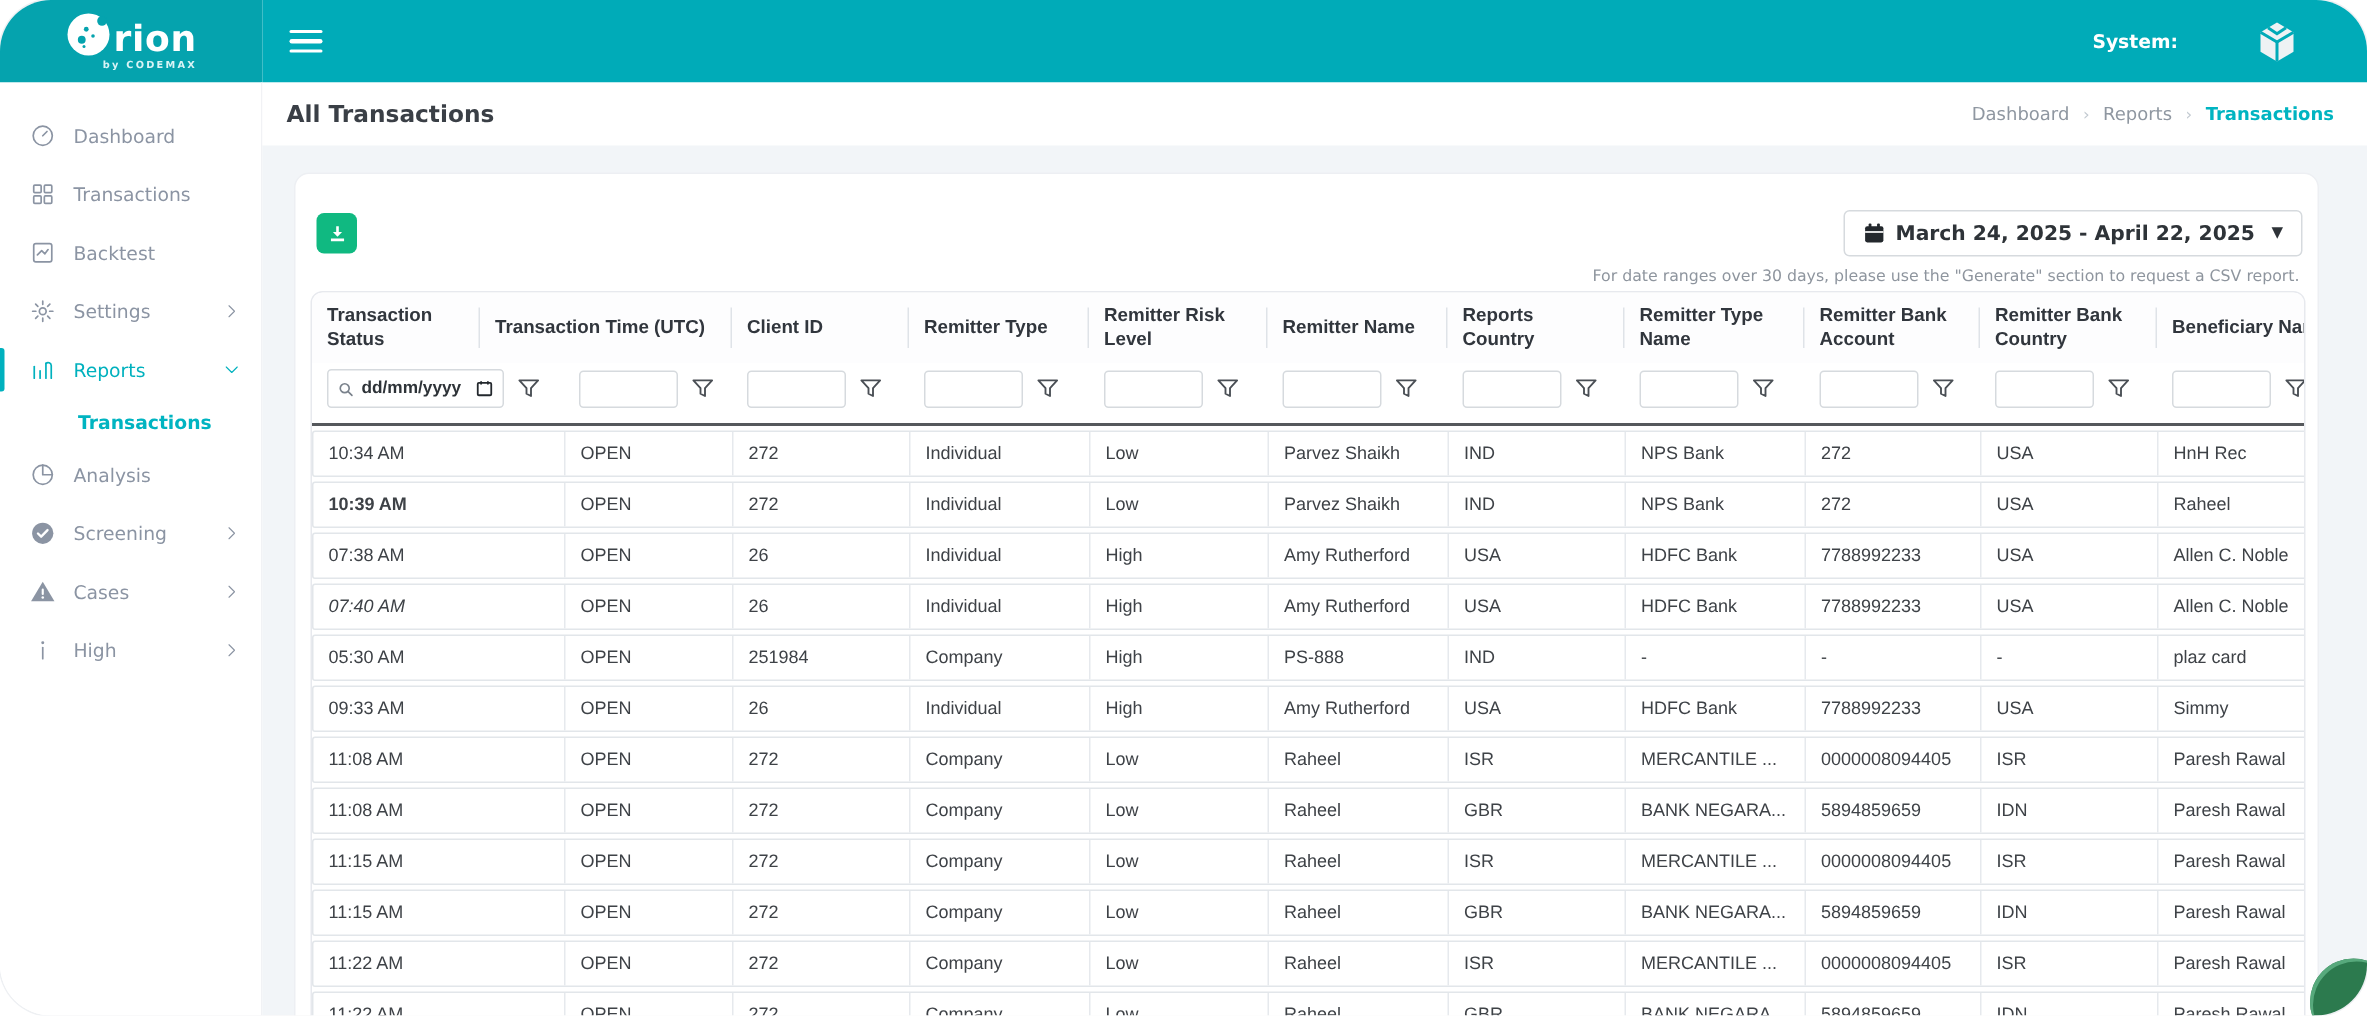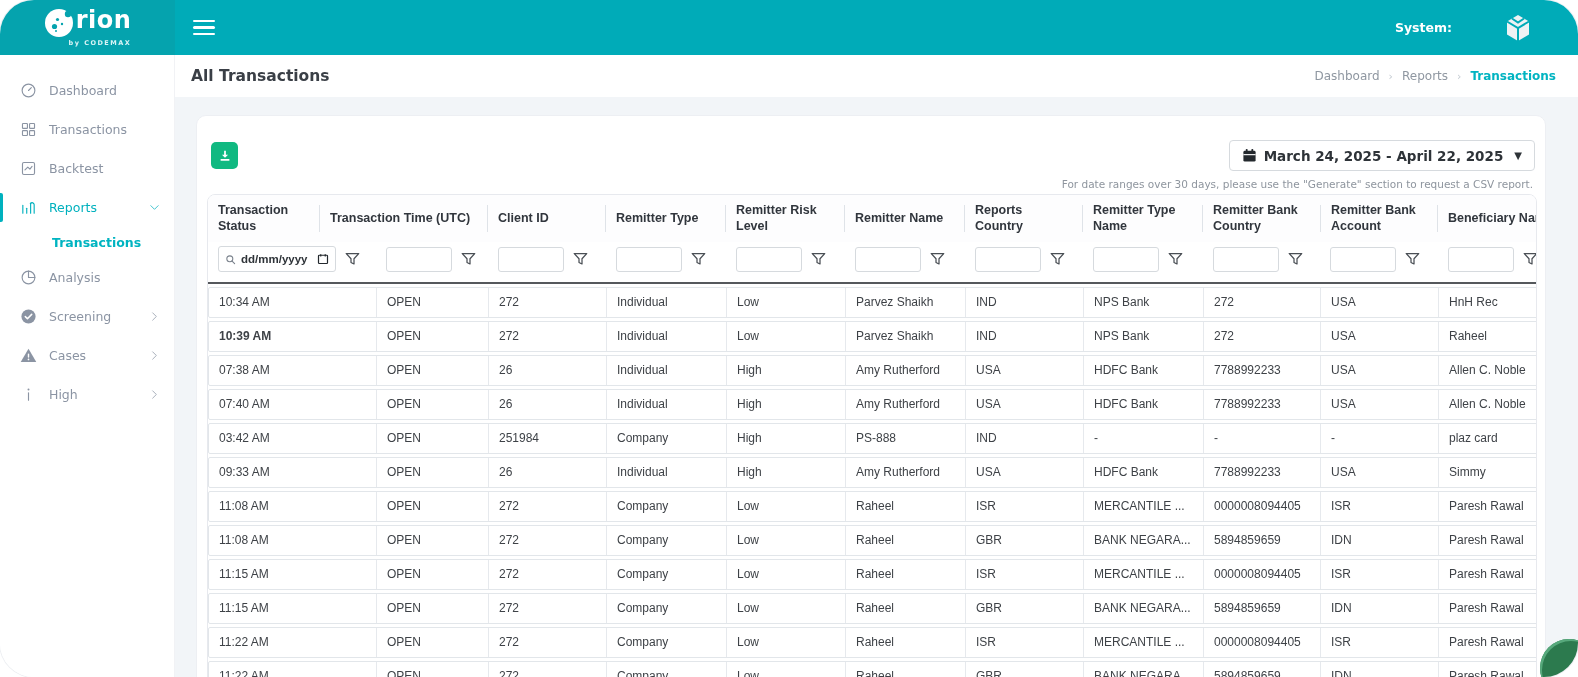--- a/index.html
+++ b/index.html
@@ -1,21 +1,21 @@
 <!DOCTYPE html>
 <html><head>
 <meta charset="utf-8">
 <style>
   html,body{margin:0;padding:0;background:#ffffff;font-family:"DejaVu Sans","Liberation Sans",sans-serif;}
   .frame{position:relative;width:1578px;height:677px;border-radius:34px;overflow:hidden;background:#ffffff;box-shadow:0 0 0 1px #eef0f3;}
 
   
   .logo-block{position:absolute;left:0;top:0;width:175px;height:55px;background:#05a3ae;display:flex;align-items:center;justify-content:center;}
   .logo{display:flex;flex-direction:column;align-items:center;line-height:1;}
-  .logo-row{display:flex;align-items:flex-start;gap:2px;}
+  .logo-row{display:flex;align-items:flex-end;gap:2px;}
   .logo-text{color:#fff;font-weight:800;font-size:24px;letter-spacing:.5px;}
   .logo-tagline{color:#d9f4f6;font-size:6.5px;letter-spacing:1.5px;margin-top:2px;align-self:flex-end;font-weight:700;}
   .topbar{position:absolute;left:175px;top:0;right:0;height:55px;background:#00abb8;display:flex;align-items:center;justify-content:space-between;padding:0 44px 0 12px;box-sizing:border-box;}
   .hamburger{width:22px;display:flex;flex-direction:column;gap:4px;cursor:pointer;padding:6px;}
   .hamburger span{display:block;height:2.5px;background:#fff;border-radius:2px;}
   .topbar-right{display:flex;align-items:center;gap:50px;}
   .system-label{color:#ffffff;font-size:12.5px;font-weight:700;}
   .cube-btn{cursor:pointer;display:flex;align-items:center;}
 
   
@@ -132,20 +132,34 @@
         </div>
         <div class="nav-item">
           <span class="nav-icon">
             <svg width="17" height="17" viewBox="0 0 24 24" fill="none" stroke="currentColor" stroke-width="1.6" stroke-linecap="round" stroke-linejoin="round">
               <rect x="3.5" y="3.5" width="17" height="17" rx="2"></rect>
               <path d="M7 14l4-4 3 3 3-4"></path>
             </svg>
           </span>
           <span>Backtest</span>
         </div>
+        <div class="nav-item">
+          <span class="nav-icon">
+            <svg width="17" height="17" viewBox="0 0 24 24" fill="none" stroke="currentColor" stroke-width="1.6" stroke-linecap="round" stroke-linejoin="round">
+              <circle cx="12" cy="12" r="3.2"></circle>
+              <path d="M12 2.5v3M12 18.5v3M2.5 12h3M18.5 12h3M5.3 5.3l2.1 2.1M16.6 16.6l2.1 2.1M18.7 5.3l-2.1 2.1M7.4 16.6l-2.1 2.1"></path>
+            </svg>
+          </span>
+          <span>Settings</span>
+          <span class="chev">
+            <svg width="11" height="11" viewBox="0 0 24 24" fill="none" stroke="currentColor" stroke-width="1.6" stroke-linecap="round" stroke-linejoin="round">
+              <path d="M8 4l8 8-8 8"></path>
+            </svg>
+          </span>
+        </div>
         <div class="nav-item active">
           <span class="nav-ind"></span>
           <span class="nav-icon">
             <svg width="17" height="17" viewBox="0 0 24 24" fill="none" stroke="currentColor" stroke-width="1.6" stroke-linecap="round" stroke-linejoin="round">
               <path d="M4 20V9"></path>
               <path d="M9.5 20v-7"></path>
               <path d="M15 20V6"></path>
               <path d="M15 6a3 3 0 0 1 5 2v12"></path>
             </svg>
           </span>
@@ -254,22 +268,22 @@
       <div class="table-wrap">
         <div class="thead">
             <div class="th" style="width: 112px; flex: 0 0 112px;">Transaction Status</div>
             <div class="th" style="width: 168px; flex: 0 0 168px;">Transaction Time (UTC)</div>
             <div class="th" style="width: 118px; flex: 0 0 118px;">Client ID</div>
             <div class="th" style="width: 120px; flex: 0 0 120px; text-align: center;">Remitter Type</div>
             <div class="th" style="width: 119px; flex: 0 0 119px;">Remitter Risk Level</div>
             <div class="th" style="width: 120px; flex: 0 0 120px;">Remitter Name</div>
             <div class="th" style="width: 118px; flex: 0 0 118px;">Reports Country</div>
             <div class="th" style="width: 120px; flex: 0 0 120px;">Remitter Type Name</div>
+            <div class="th" style="width: 117px; flex: 0 0 117px;">Remitter Bank Account</div>
             <div class="th" style="width: 118px; flex: 0 0 118px;">Remitter Bank Country</div>
-            <div class="th" style="width: 117px; flex: 0 0 117px;">Remitter Bank Account</div>
             <div class="th" style="width: 150px; flex: 0 0 150px;">Beneficiary Name</div>
           </div>
         <div class="filter-row">
             <div class="fcell" style="width: 168px; flex: 0 0 168px;">
               <span class="date-finput">
                 <span>
                   <svg width="11" height="11" viewBox="0 0 24 24" fill="none" stroke="#7a828c" stroke-width="2.4" stroke-linecap="round">
                     <circle cx="10.5" cy="10.5" r="6.5"></circle>
                     <path d="M15.5 15.5 21 21"></path>
                   </svg>
@@ -403,34 +417,34 @@
               <div class="td" style="width: 120px; flex: 0 0 120px;">Individual</div>
               <div class="td" style="width: 119px; flex: 0 0 119px;">High</div>
               <div class="td" style="width: 120px; flex: 0 0 120px;">Amy Rutherford</div>
               <div class="td" style="width: 118px; flex: 0 0 118px;">USA</div>
               <div class="td" style="width: 120px; flex: 0 0 120px;">HDFC Bank</div>
               <div class="td" style="width: 117px; flex: 0 0 117px;">7788992233</div>
               <div class="td" style="width: 118px; flex: 0 0 118px;">USA</div>
               <div class="td" style="width: 150px; flex: 0 0 150px;">Allen C. Noble</div>
             </div>
             <div class="trow">
-              <div class="td" style="width: 168px; flex: 0 0 168px;">07:40 AM</div>
+              <div class="td" style="width: 168px; flex: 0 0 168px; font-style: italic;">07:40 AM</div>
               <div class="td" style="width: 112px; flex: 0 0 112px;">OPEN</div>
               <div class="td" style="width: 118px; flex: 0 0 118px;">26</div>
               <div class="td" style="width: 120px; flex: 0 0 120px;">Individual</div>
               <div class="td" style="width: 119px; flex: 0 0 119px;">High</div>
               <div class="td" style="width: 120px; flex: 0 0 120px;">Amy Rutherford</div>
               <div class="td" style="width: 118px; flex: 0 0 118px;">USA</div>
               <div class="td" style="width: 120px; flex: 0 0 120px;">HDFC Bank</div>
               <div class="td" style="width: 117px; flex: 0 0 117px;">7788992233</div>
               <div class="td" style="width: 118px; flex: 0 0 118px;">USA</div>
               <div class="td" style="width: 150px; flex: 0 0 150px;">Allen C. Noble</div>
             </div>
             <div class="trow">
-              <div class="td" style="width: 168px; flex: 0 0 168px;">03:42 AM</div>
+              <div class="td" style="width: 168px; flex: 0 0 168px;">05:30 AM</div>
               <div class="td" style="width: 112px; flex: 0 0 112px;">OPEN</div>
               <div class="td" style="width: 118px; flex: 0 0 118px;">251984</div>
               <div class="td" style="width: 120px; flex: 0 0 120px;">Company</div>
               <div class="td" style="width: 119px; flex: 0 0 119px;">High</div>
               <div class="td" style="width: 120px; flex: 0 0 120px;">PS-888</div>
               <div class="td" style="width: 118px; flex: 0 0 118px;">IND</div>
               <div class="td" style="width: 120px; flex: 0 0 120px;">-</div>
               <div class="td" style="width: 117px; flex: 0 0 117px;">-</div>
               <div class="td" style="width: 118px; flex: 0 0 118px;">-</div>
               <div class="td" style="width: 150px; flex: 0 0 150px;">plaz card</div>

